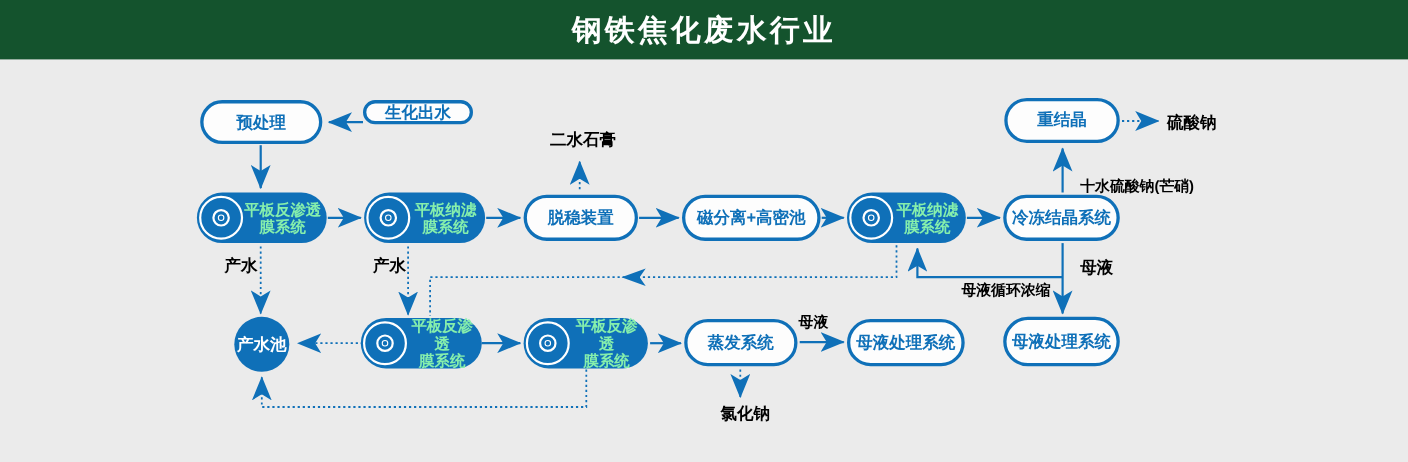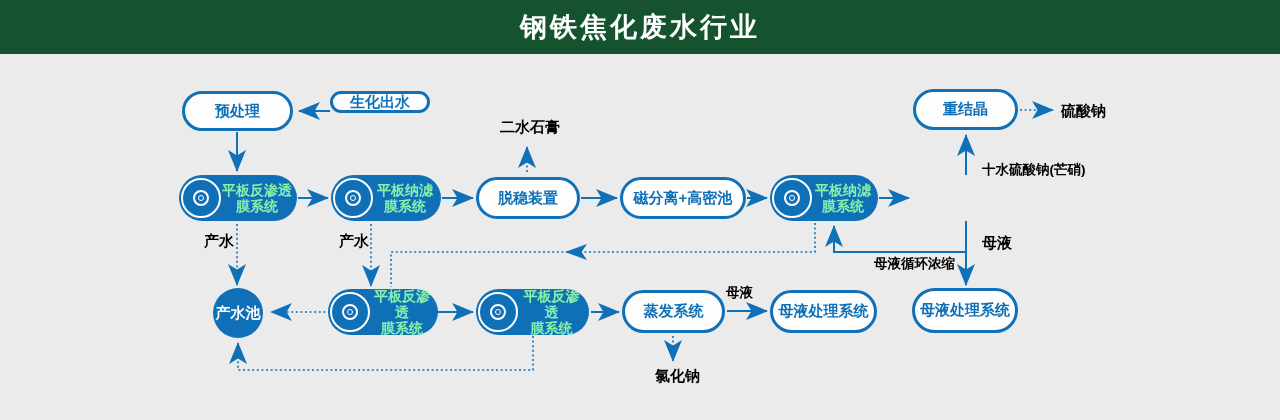--- a/index.html
+++ b/index.html
@@ -115,20 +115,23 @@
   </div>
   <div class="pill pb" style="left:770px; top:175px; width:108px; height:46px;">
     <span class="disc">
         <span class="ring">
           <span class="dot"></span>
         </span>
       </span>
     <span class="txt">平板纳滤
 膜系统</span>
   </div>
+  <div class="pill pw" style="left:912px; top:177px; width:106px; height:42px;">
+    <span>冷冻结晶系统</span>
+  </div>
 
   <div class="circle" style="left:213px; top:288px; width:50px; height:50px;">
     <span>产水池</span>
   </div>
   <div class="pill pb" style="left:328px; top:289px; width:110px; height:46px;">
     <span class="disc">
         <span class="ring">
           <span class="dot"></span>
         </span>
       </span>

